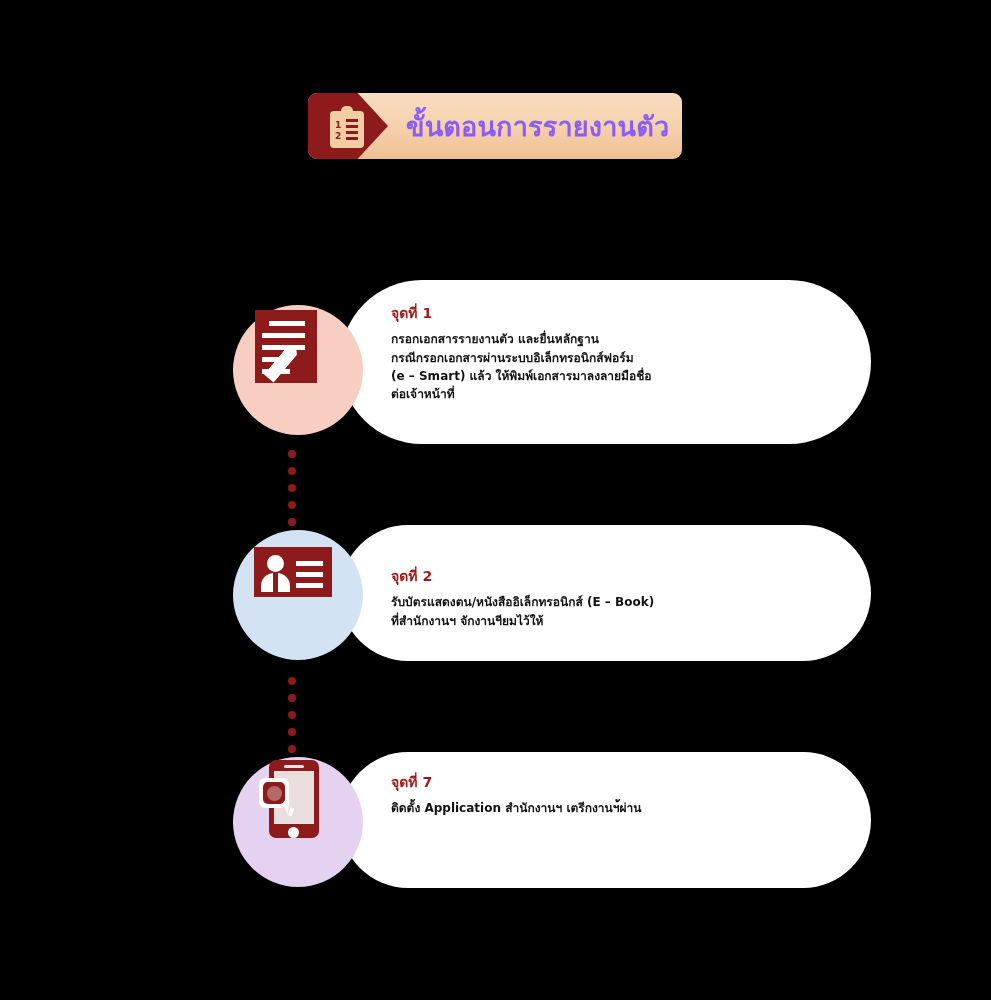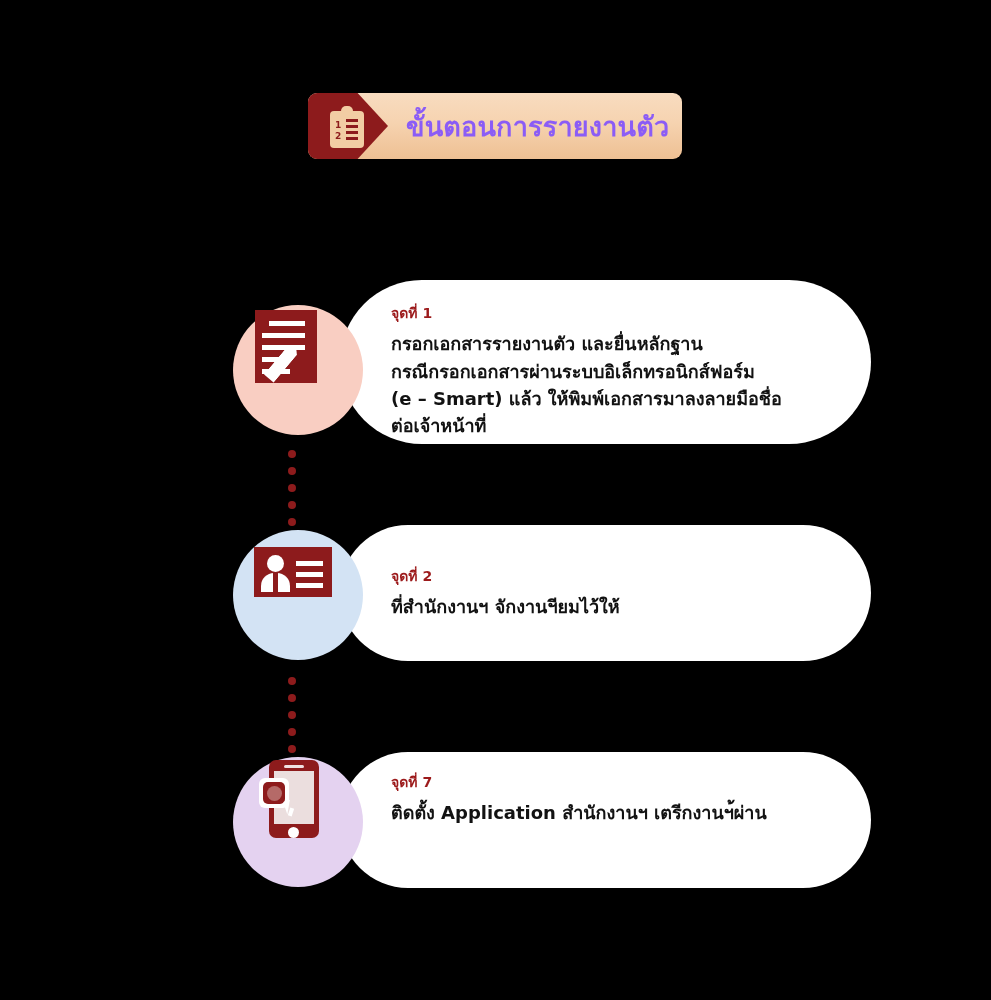--- a/index.html
+++ b/index.html
@@ -130,21 +130,21 @@
   .step-heading {
     color: #9c1a1b;
     font-size: 14px;
     font-weight: bold;
     margin: 0 0 9px 0;
     line-height: 1.1;
     white-space: nowrap;
   }
   .step-body {
     color: #121212;
-    font-size: 18px;
+    font-size: 12px;
     font-weight: bold;
     line-height: 1.52;
     white-space: nowrap;
   }
 
   
   #step1 { top: 280px; }
   #step1 .step-card { top: 0; width: 531px; height: 164px; }
   #step1 .step-circle { top: 25px; background: #f9cec2; }
   #step1 .step-text { top: 26px; }
@@ -416,20 +416,21 @@
     <div class="idcard"></div>
     <div class="id-head"></div>
     <div class="id-shoulders"></div>
     <div class="id-tie"></div>
     <div class="id-line i1"></div>
     <div class="id-line i2"></div>
     <div class="id-line i3"></div>
   </div>
   <div class="step-text">
     <div class="step-heading">จุดที่ 2</div>
+    <div class="step-body">รับบัตรแสดงตน/หนังสืออิเล็กทรอนิกส์ (E – Book)</div>
     <div class="step-body">ที่สำนักงานฯ จักงานฯียมไว้ให้</div>
   </div>
 </div>
 
 <div class="dots" id="dots2">
   <div class="dot"></div>
   <div class="dot"></div>
   <div class="dot"></div>
   <div class="dot"></div>
   <div class="dot"></div>

